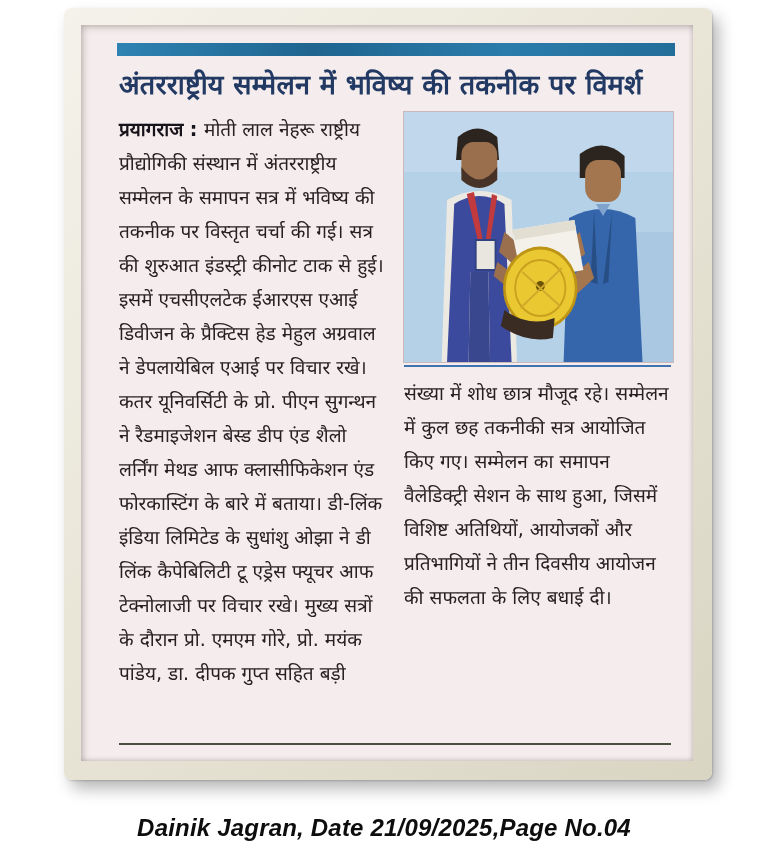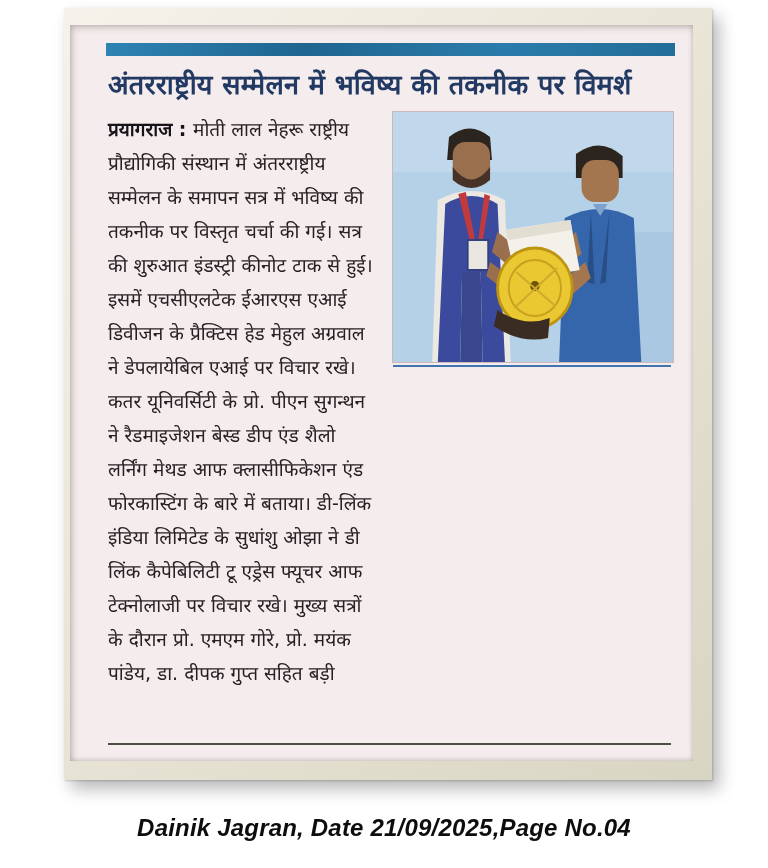--- a/index.html
+++ b/index.html
@@ -4,21 +4,22 @@
 <style>
   * { margin: 0; padding: 0; box-sizing: border-box; }
   html, body { width: 768px; height: 868px; background: #ffffff; overflow: hidden; }
   body { font-family: "DejaVu Sans", "Liberation Sans", sans-serif; position: relative; }
 
   
   .frame {
     position: absolute; left: 64px; top: 8px; width: 648px; height: 772px;
     background: linear-gradient(135deg, #f4f2ea 0%, #e9e6d8 45%, #d9d5c3 100%);
     box-shadow: 7px 9px 16px rgba(0,0,0,0.28), 1px 1px 2px rgba(0,0,0,0.18);
-    padding: 17px 19px 19px 6px;
+    padding: 17px 19px 19px 17px;
+    border-radius: 8px;
   }
   .frame-inner {
     width: 100%; height: 100%;
     background: #f5eded;
     box-shadow: inset 2px 2px 7px rgba(90,70,70,0.35), inset -1px -1px 4px rgba(0,0,0,0.12);
     padding: 18px 12px 10px 14px;
     position: relative;
     overflow: hidden;
   }
 
@@ -140,20 +141,21 @@
               <path d="M132 160 L174 194" stroke="#cfa92a" stroke-width="2"></path>
             </g>
 
             <path d="M112 198 Q140 216 168 206 L166 226 Q136 232 108 214 Z" fill="#3a2c22"></path>
           </svg>
         </div>
 
 
         <div class="caption-rule"></div>
 
+        <p class="bodytext">संख्या में शोध छात्र मौजूद रहे। सम्मेलन में कुल छह तकनीकी सत्र आयोजित किए गए। सम्मेलन का समापन वैलेडिक्ट्री सेशन के साथ हुआ, जिसमें विशिष्ट अतिथियों, आयोजकों और प्रतिभागियों ने तीन दिवसीय आयोजन की सफलता के लिए बधाई दी।</p>
       </div>
     </div>
 
     <div class="bottom-rule"></div>
   </div>
 </div>
 
 <div class="footer">Dainik Jagran, Date 21/09/2025,Page No.04</div>
 
 </body></html>

